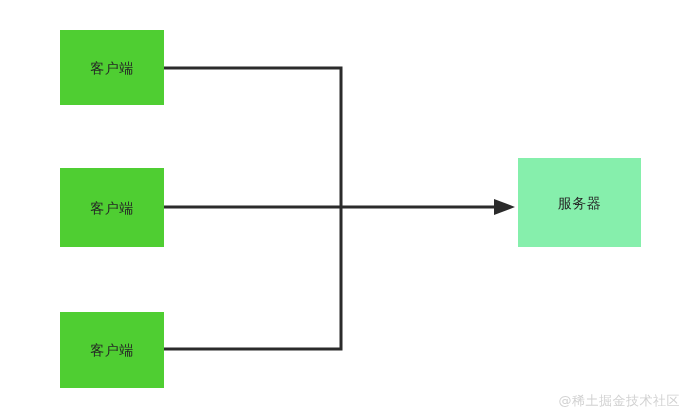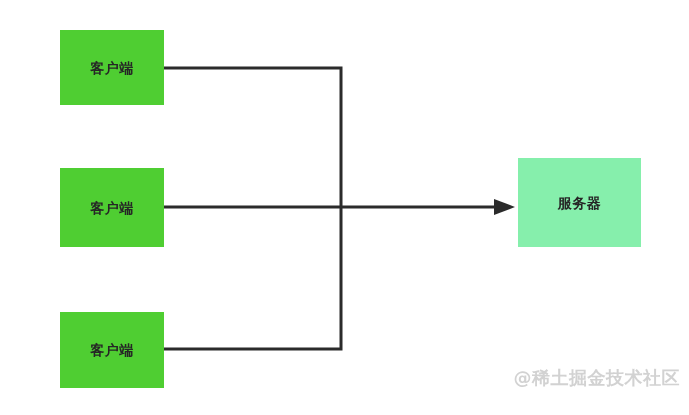--- a/index.html
+++ b/index.html
@@ -9,21 +9,20 @@
   }
   body {
     font-family: "DejaVu Sans", "Liberation Sans", sans-serif;
   }
   #canvas {
     position: relative;
     width: 689px;
     height: 415px;
     background: #ffffff;
     overflow: hidden;
-    font-weight: bold;
   }
   .node {
     position: absolute;
     display: flex;
     align-items: center;
     justify-content: center;
     box-sizing: border-box;
     color: #262626;
     font-size: 14px;
     line-height: 1;
@@ -60,23 +59,23 @@
     stroke-linecap: butt;
     stroke-linejoin: miter;
   }
   .arrow-head {
     fill: #2B2B2B;
     stroke: none;
   }
   #watermark {
     position: absolute;
     right: 9px;
-    bottom: 28px;
+    bottom: 8px;
     color: #D2D2D2;
-    font-size: 18px;
+    font-size: 13px;
     line-height: 1;
     letter-spacing: 0.5px;
     white-space: nowrap;
     user-select: none;
   }
 </style>
 </head>
 <body>
 
 <div id="canvas">

